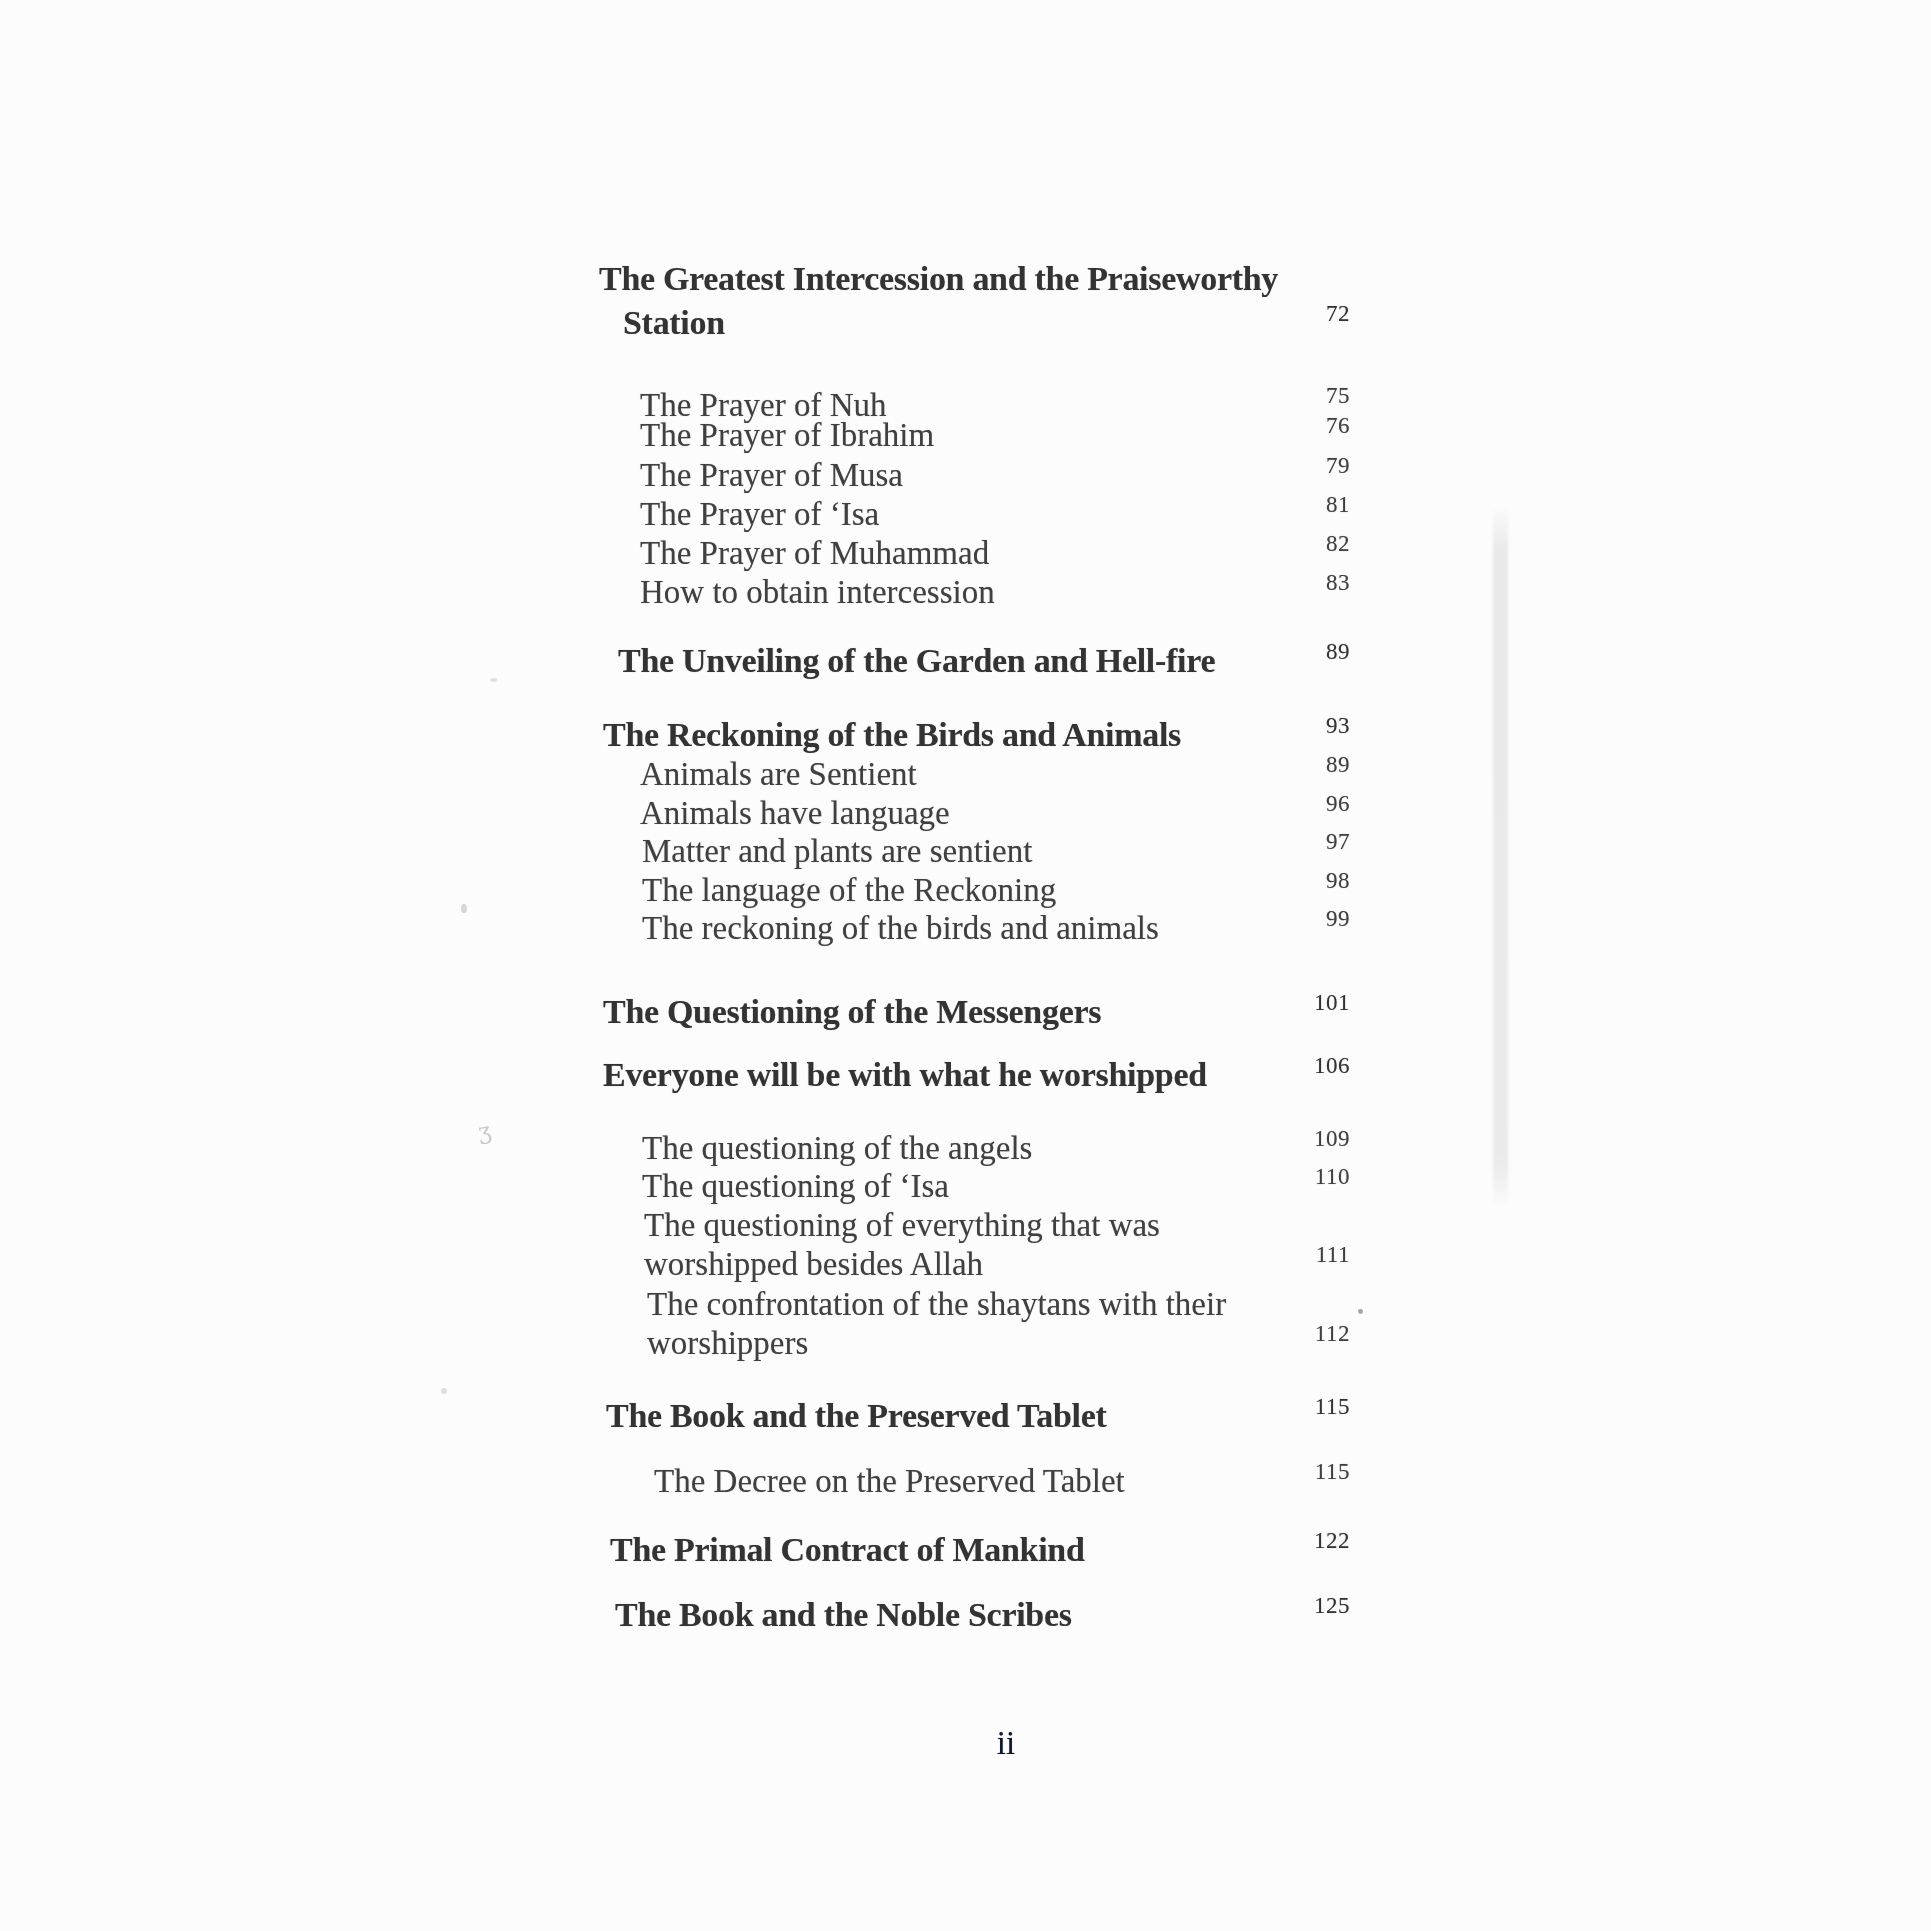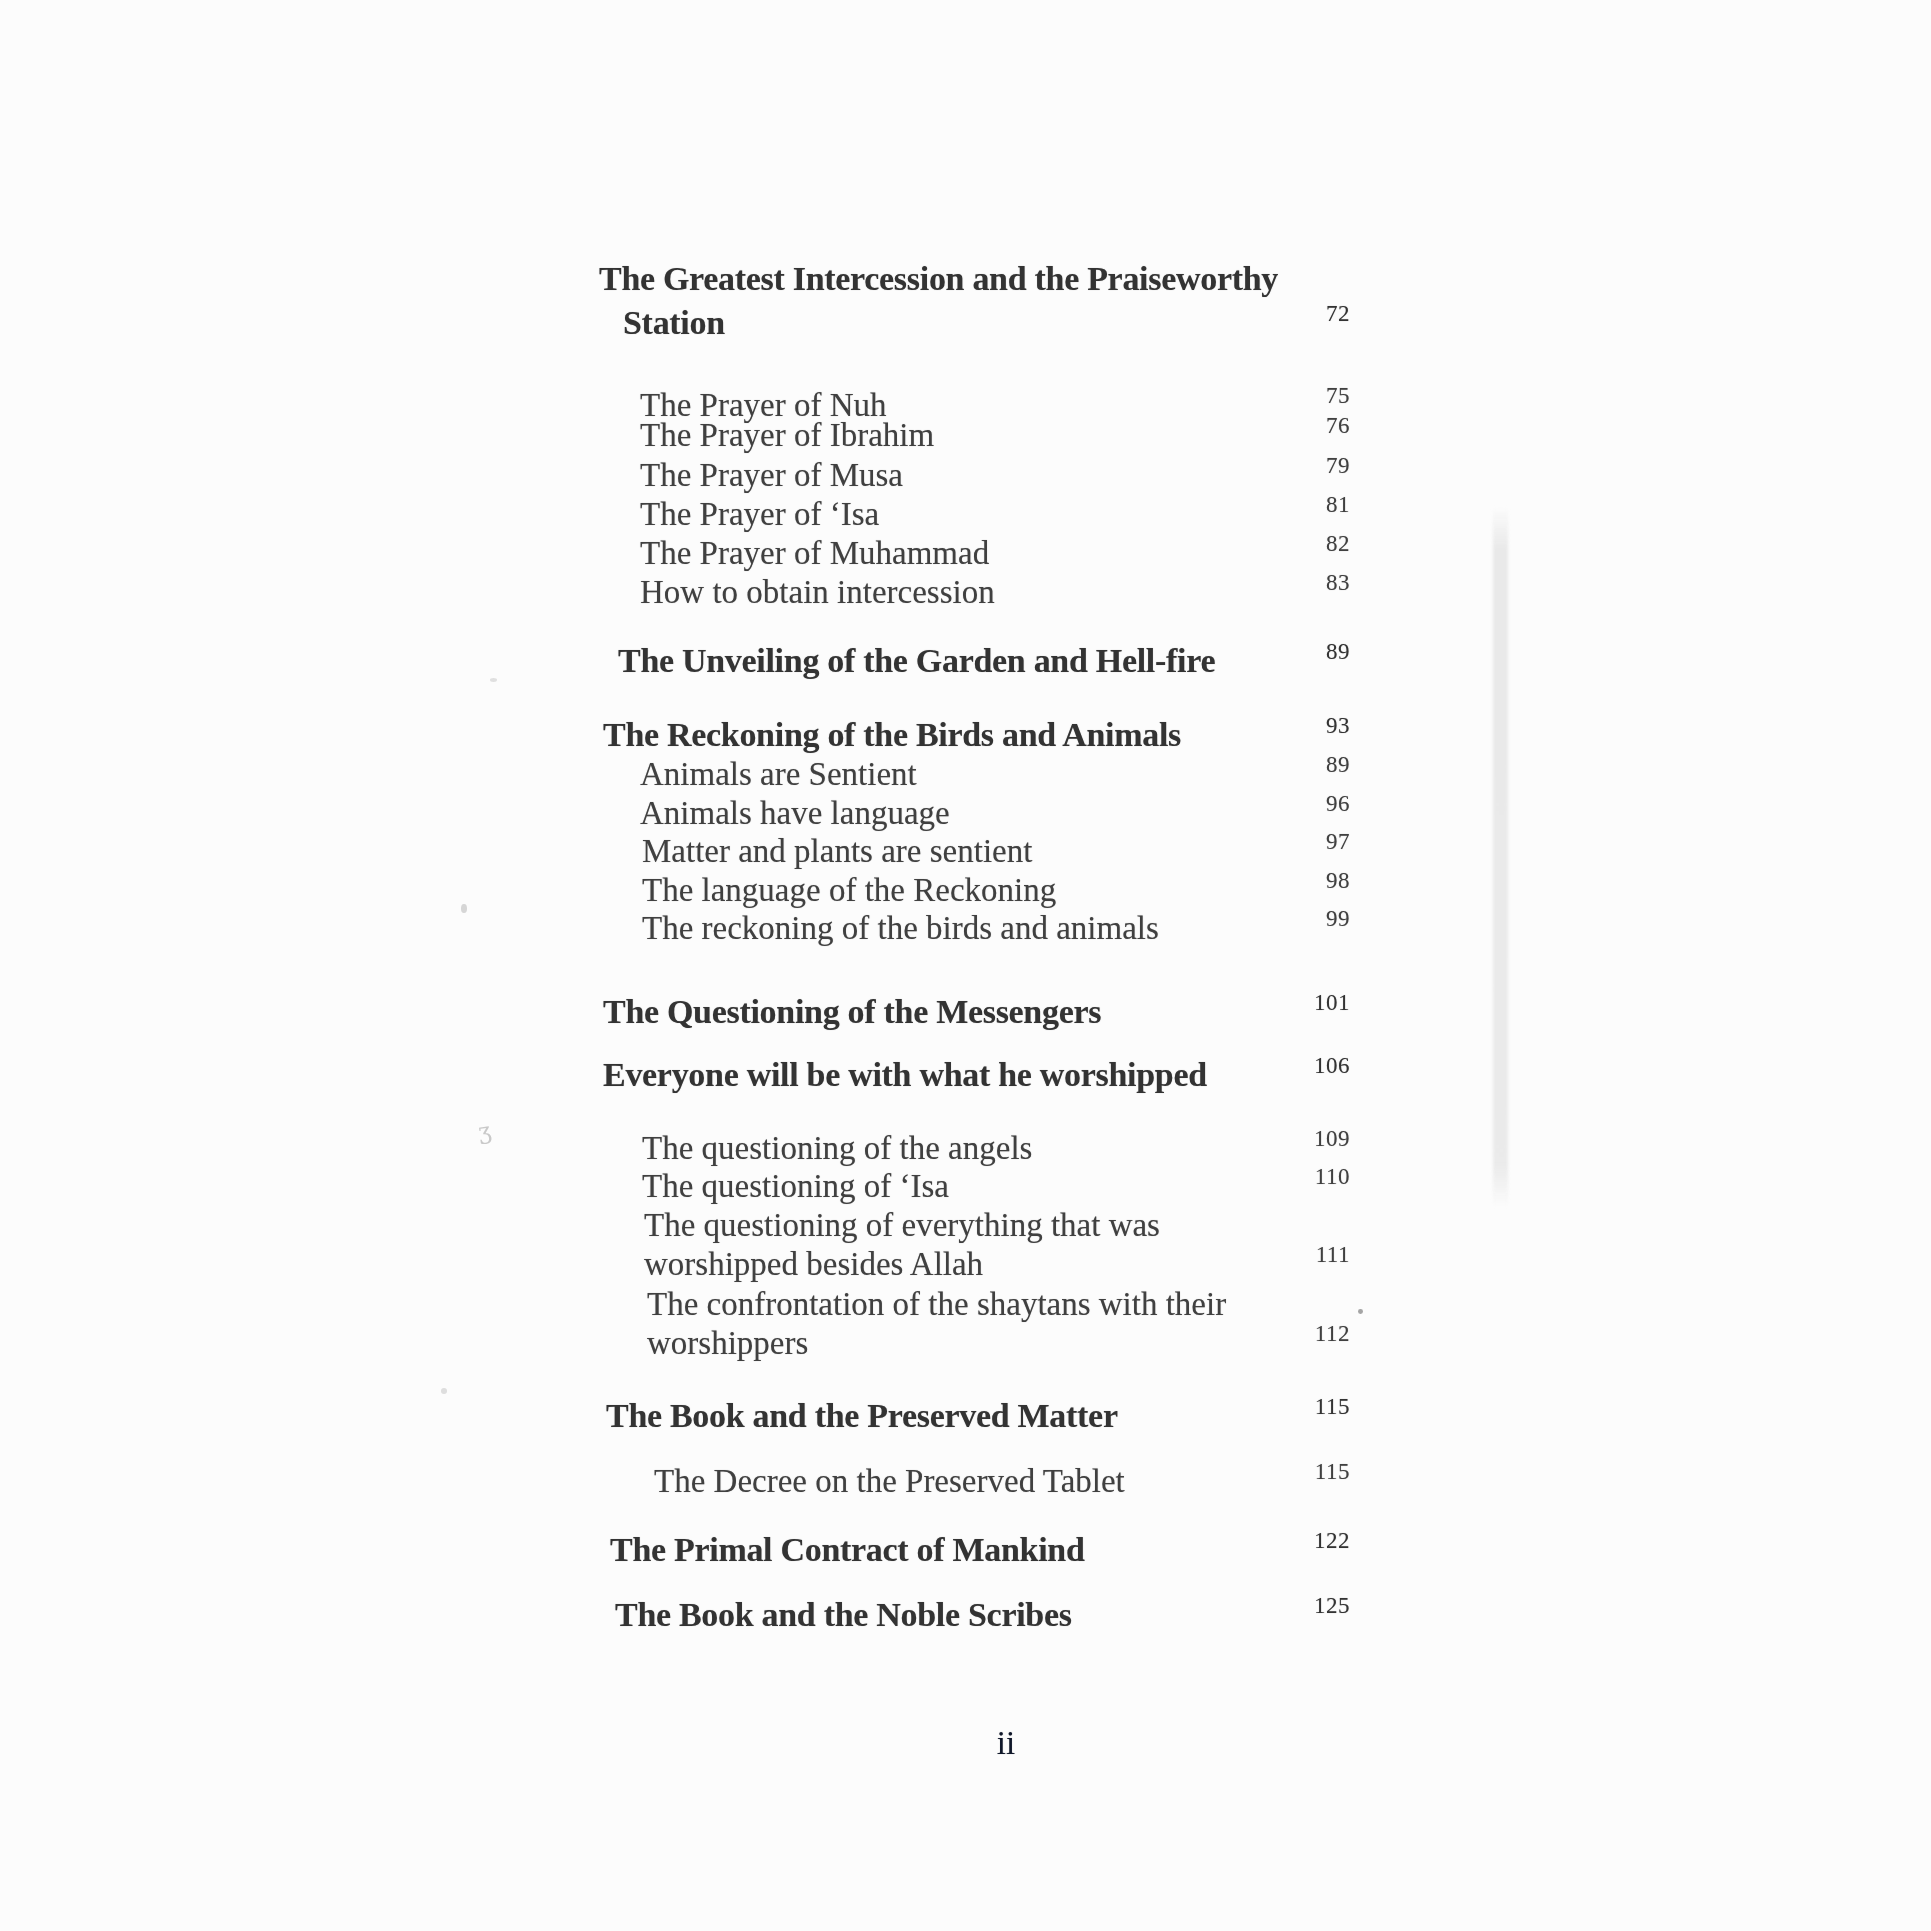--- a/index.html
+++ b/index.html
@@ -154,21 +154,21 @@
   </div>
   <div class="row sub" style="top:1283px;left:647px;">
     <span class="t">The confrontation of the shaytans with their</span>
   </div>
   <div class="row sub" style="top:1322px;left:647px;">
     <span class="t">worshippers</span>
     <span class="pg">112</span>
   </div>
 
   <div class="row heading" style="top:1395px;left:606px;">
-    <span class="t">The Book and the Preserved Matter</span>
+    <span class="t">The Book and the Preserved Tablet</span>
     <span class="pg">115</span>
   </div>
   <div class="row sub" style="top:1460px;left:654px;">
     <span class="t">The Decree on the Preserved Tablet</span>
     <span class="pg">115</span>
   </div>
 
   <div class="row heading" style="top:1529px;left:610px;">
     <span class="t">The Primal Contract of Mankind</span>
     <span class="pg">122</span>

